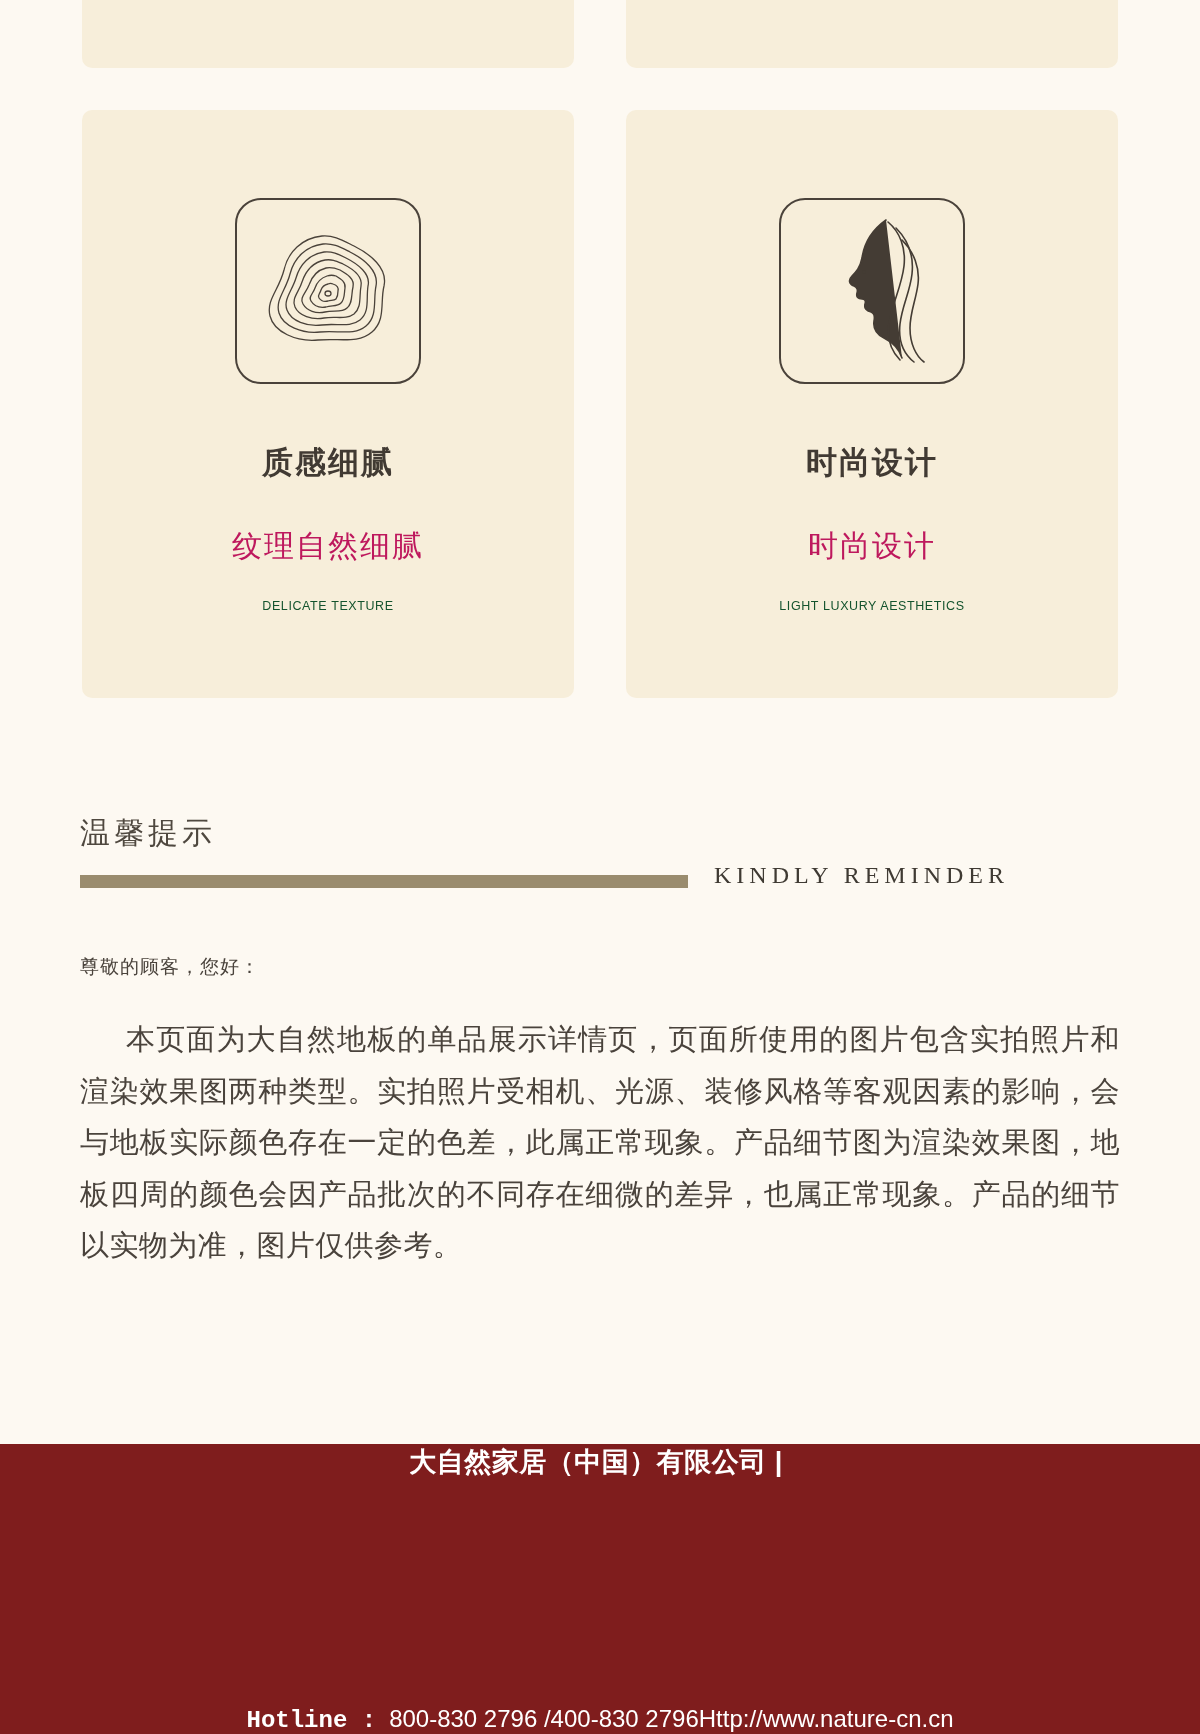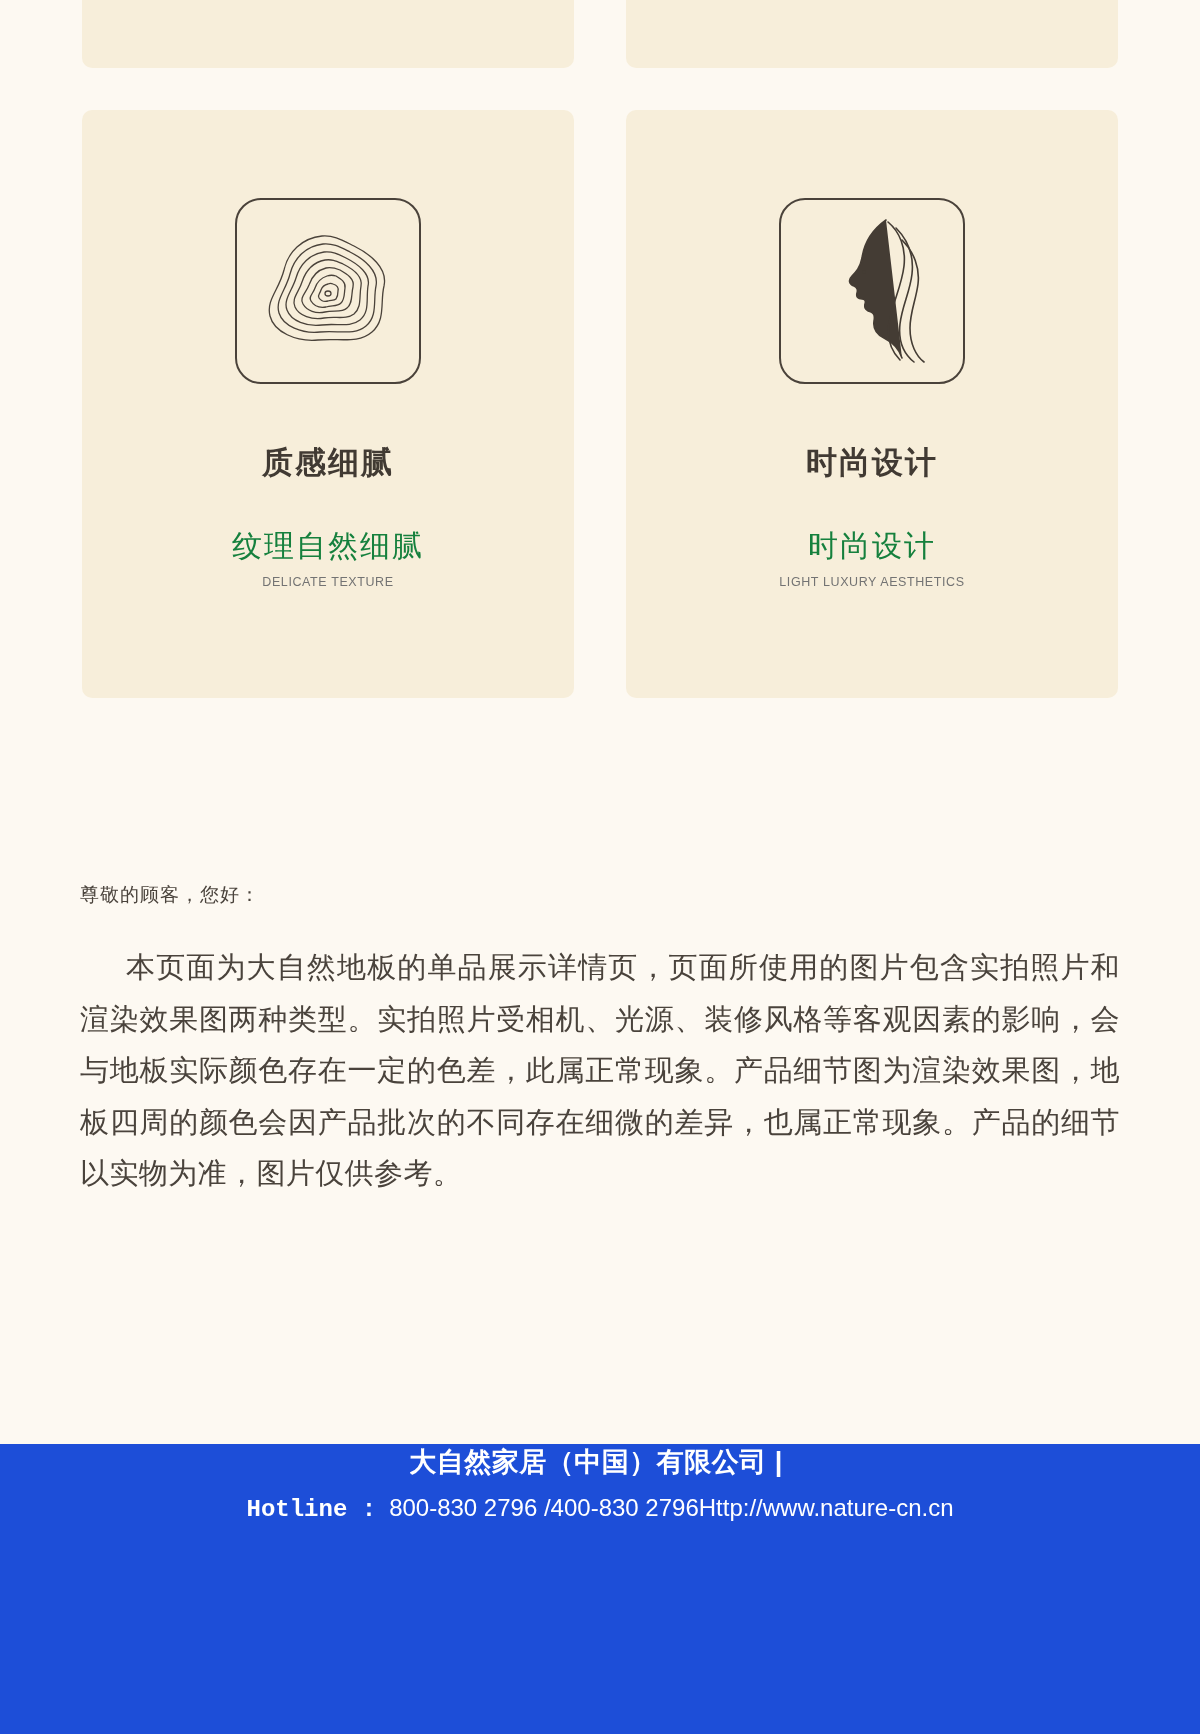--- a/index.html
+++ b/index.html
@@ -73,27 +73,27 @@
   .card-title {
     margin-top: 58px;
     font-size: 31px;
     font-weight: bold;
     color: #413a33;
     letter-spacing: 2px;
   }
   .card-sub {
     margin-top: 42px;
     font-size: 30px;
-    color: #15803d;
+    color: #be185d;
     letter-spacing: 2px;
   }
   .card-en {
-    margin-top: 8px;
+    margin-top: 32px;
     font-size: 12.5px;
-    color: #737373;
+    color: #14532d;
     letter-spacing: 0.6px;
   }
 
   
   .reminder {
     margin-top: 118px;
     padding: 0 80px;
     box-sizing: border-box;
   }
   .reminder-head {
@@ -139,26 +139,26 @@
     color: #4a433c;
     text-indent: 46px;
     text-align: justify;
     letter-spacing: 0.4px;
   }
 
   
   .footer {
     margin-top: auto;
     height: 290px;
-    background: #1d4ed8;
+    background: #7f1d1d;
     color: #ffffff;
     display: flex;
     flex-direction: column;
     align-items: center;
-    justify-content: flex-start;
+    justify-content: space-between;
   }
   .footer-line1 {
     font-size: 27px;
     letter-spacing: 0.5px;
     display: flex;
     align-items: baseline;
     white-space: nowrap;
   }
   .footer-cn {
     font-weight: bold;
@@ -233,20 +233,27 @@
         </span>
       </div>
       <div class="card-title">时尚设计</div>
       <div class="card-sub">时尚设计</div>
       <div class="card-en">LIGHT LUXURY AESTHETICS</div>
     </div>
 
   </div>
 
   <div class="reminder">
+    <div class="reminder-head">
+      <div class="reminder-cn">温馨提示</div>
+      <div class="reminder-bar-row">
+        <div class="reminder-bar"></div>
+        <div class="reminder-en">KINDLY REMINDER</div>
+      </div>
+    </div>
     <div class="reminder-greeting">尊敬的顾客，您好：</div>
     <div class="reminder-body">本页面为大自然地板的单品展示详情页，页面所使用的图片包含实拍照片和渲染效果图两种类型。实拍照片受相机、光源、装修风格等客观因素的影响，会与地板实际颜色存在一定的色差，此属正常现象。产品细节图为渲染效果图，地板四周的颜色会因产品批次的不同存在细微的差异，也属正常现象。产品的细节以实物为准，图片仅供参考。</div>
   </div>
 
   <div class="footer">
     <div class="footer-line1">
       <span class="footer-cn">大自然家居（中国）有限公司</span>
       <span class="footer-sep">|</span>
     </div>
     <div class="footer-line2">

